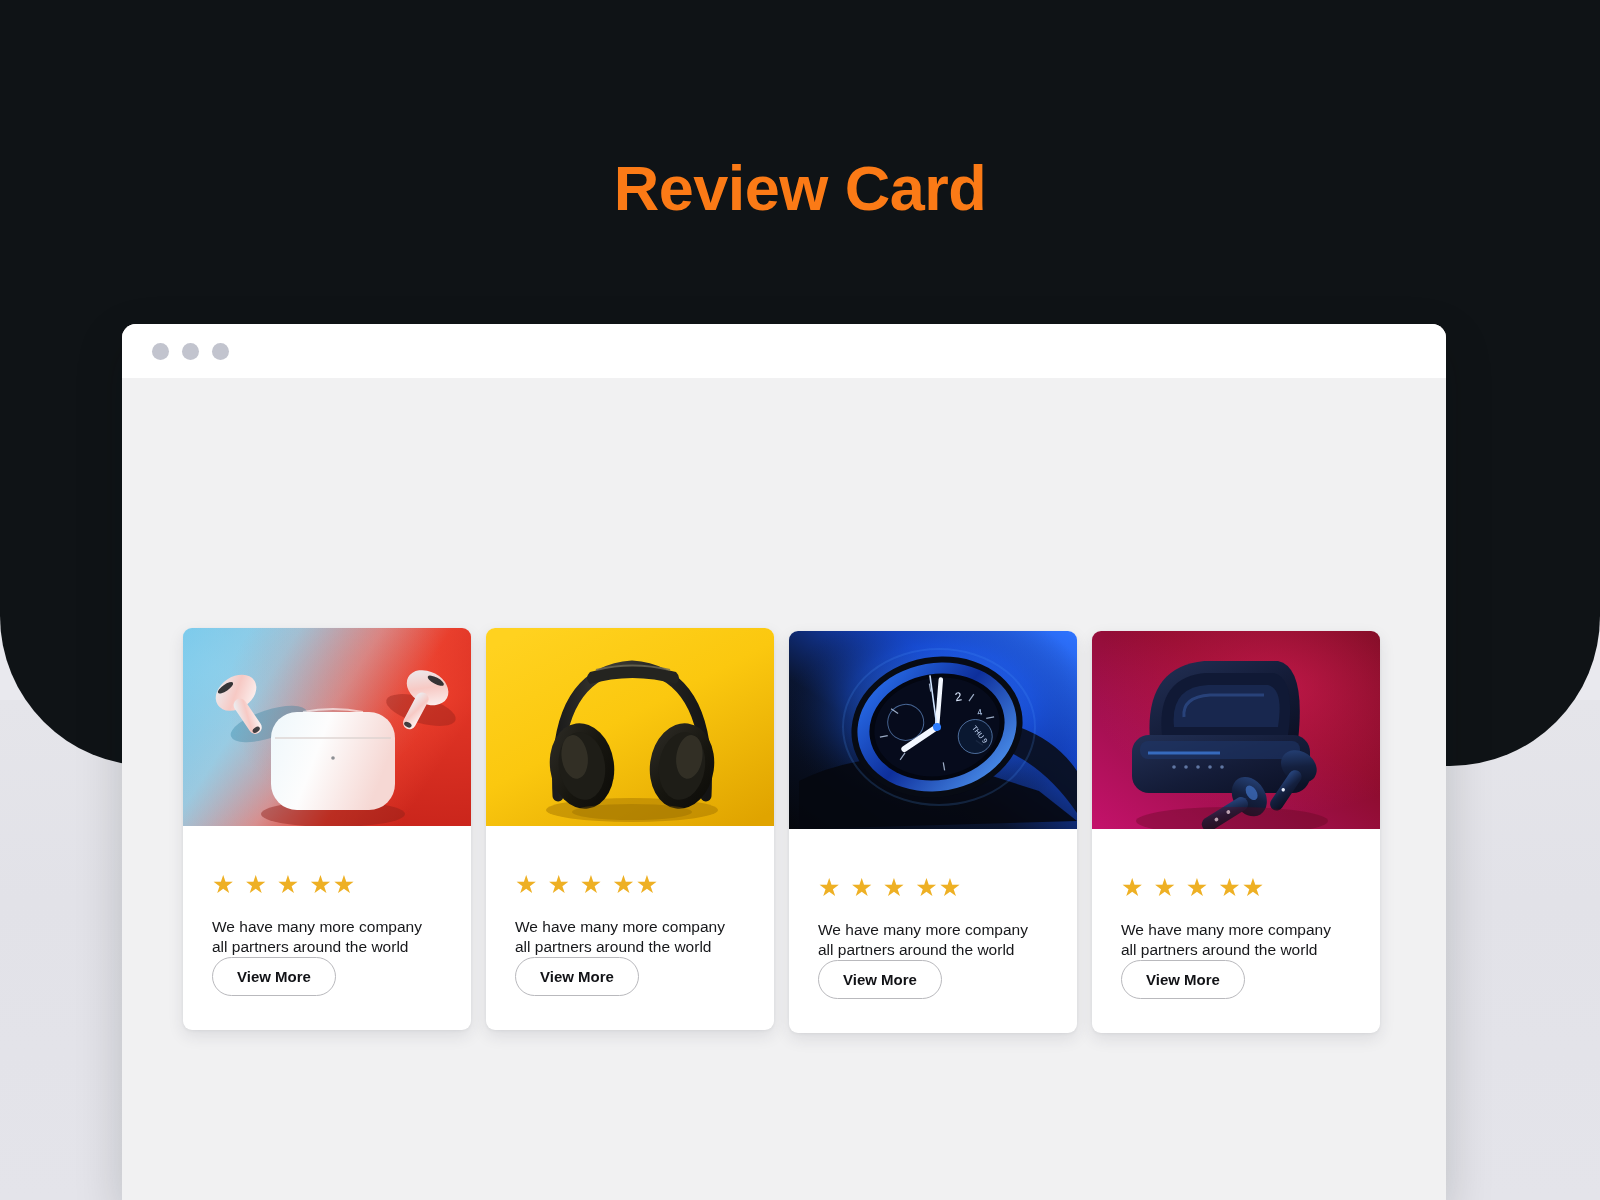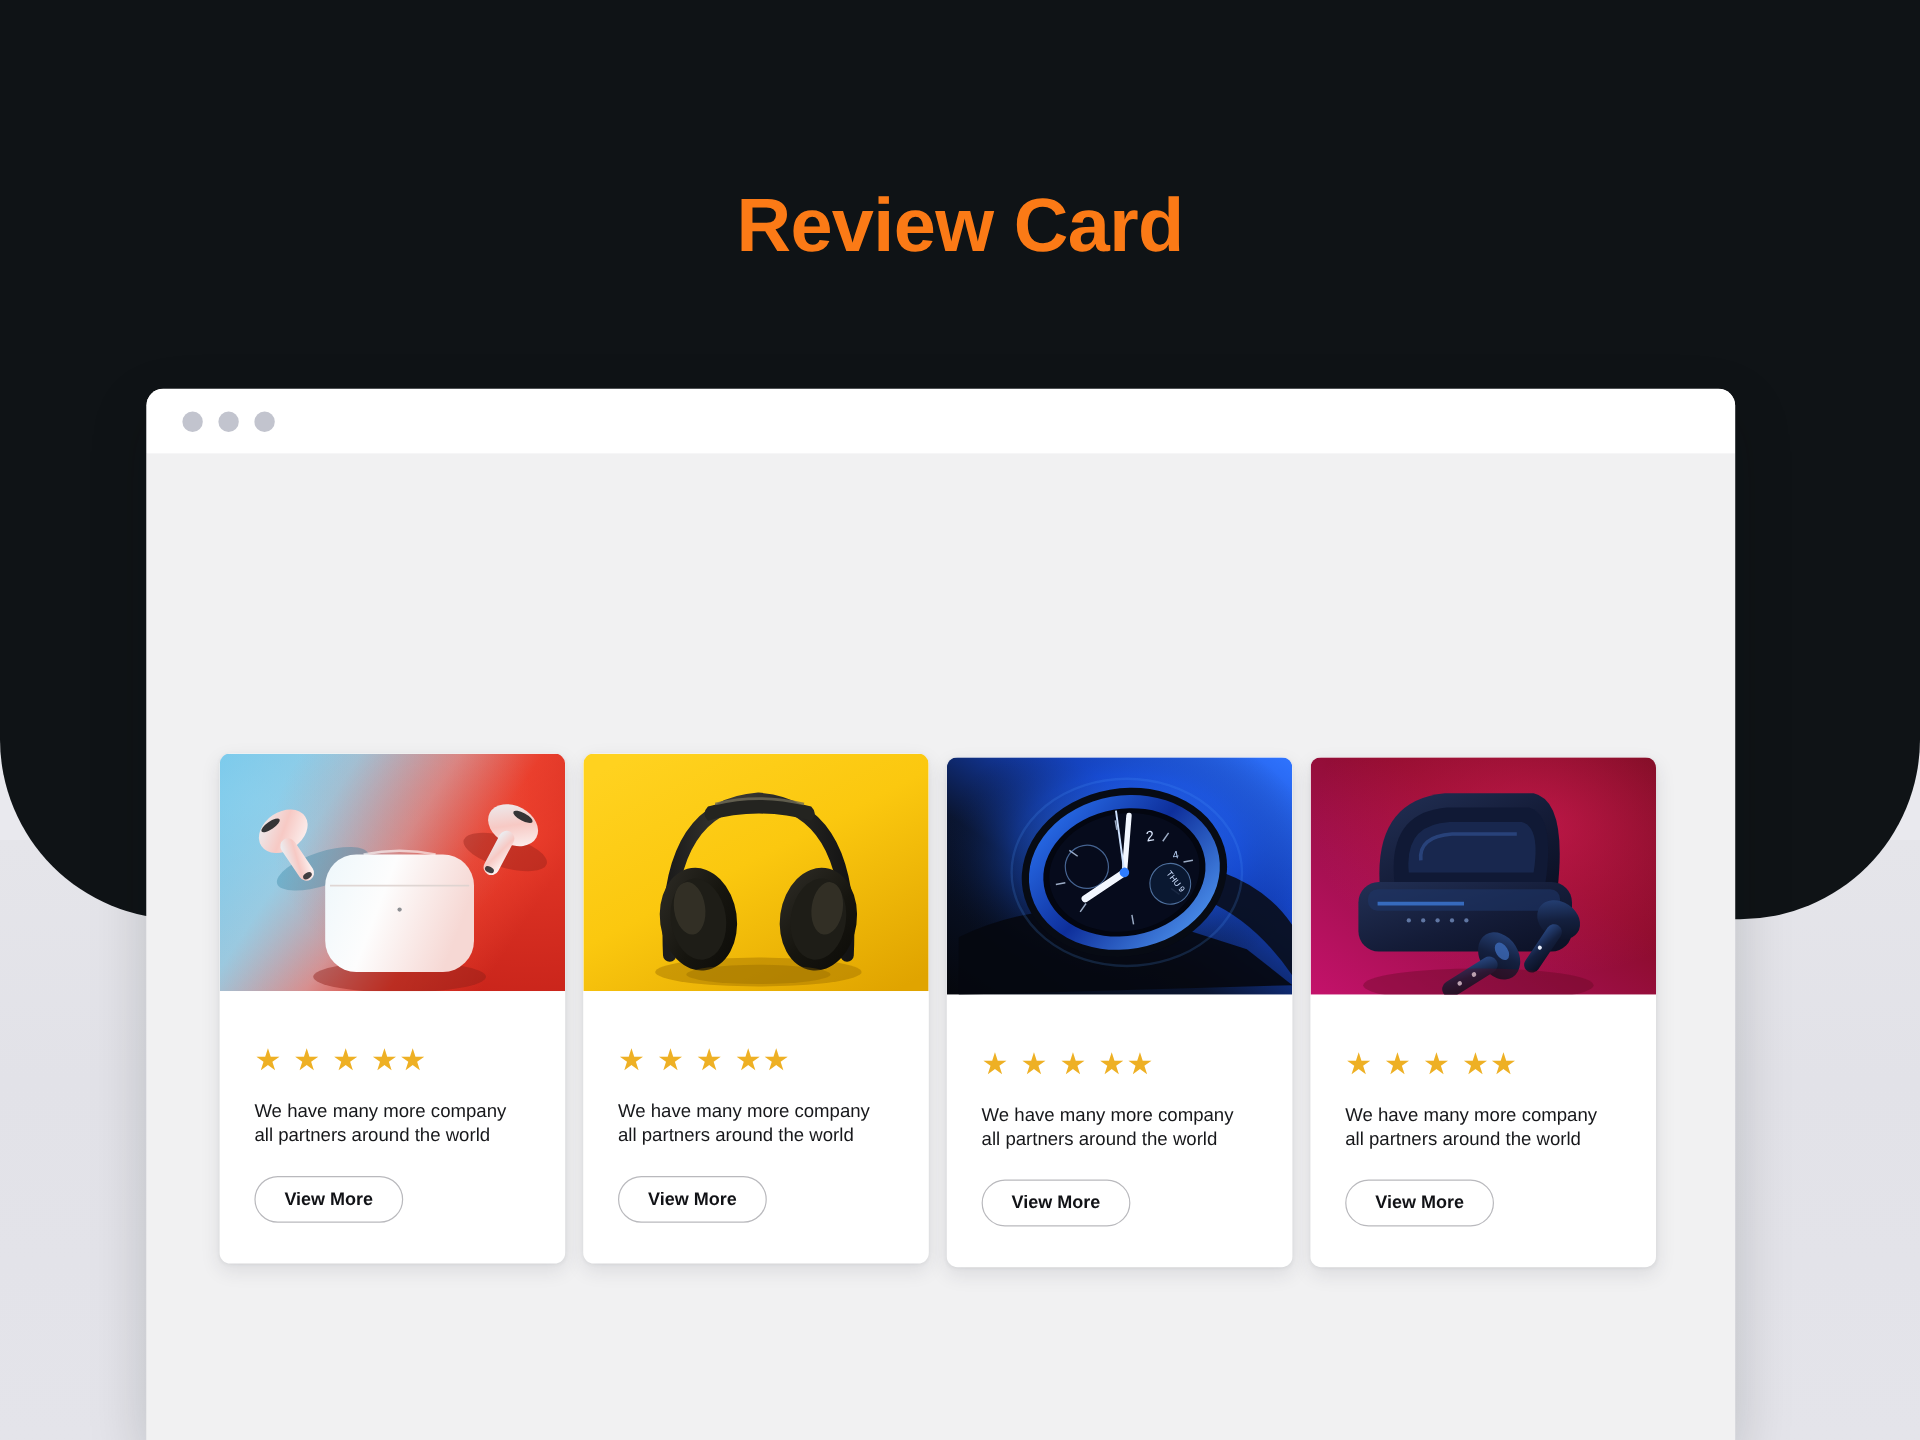--- a/index.html
+++ b/index.html
@@ -140,21 +140,20 @@
     margin-right: 10px;
   }
   .stars .star.tight { margin-right: 1px; }
   .stars .star:last-child { margin-right: 0; }
 
   .review-text {
     font-size: 15.5px;
     line-height: 1.28;
     color: #17181b;
     max-width: 220px;
-    margin-bottom: 23px;
   }
 
   .view-more-btn {
     display: inline-block;
     font-family: "Liberation Sans", sans-serif;
     font-size: 15px;
     font-weight: bold;
     color: #111216;
     background: #ffffff;
     border: 1px solid #b9b9bd;

